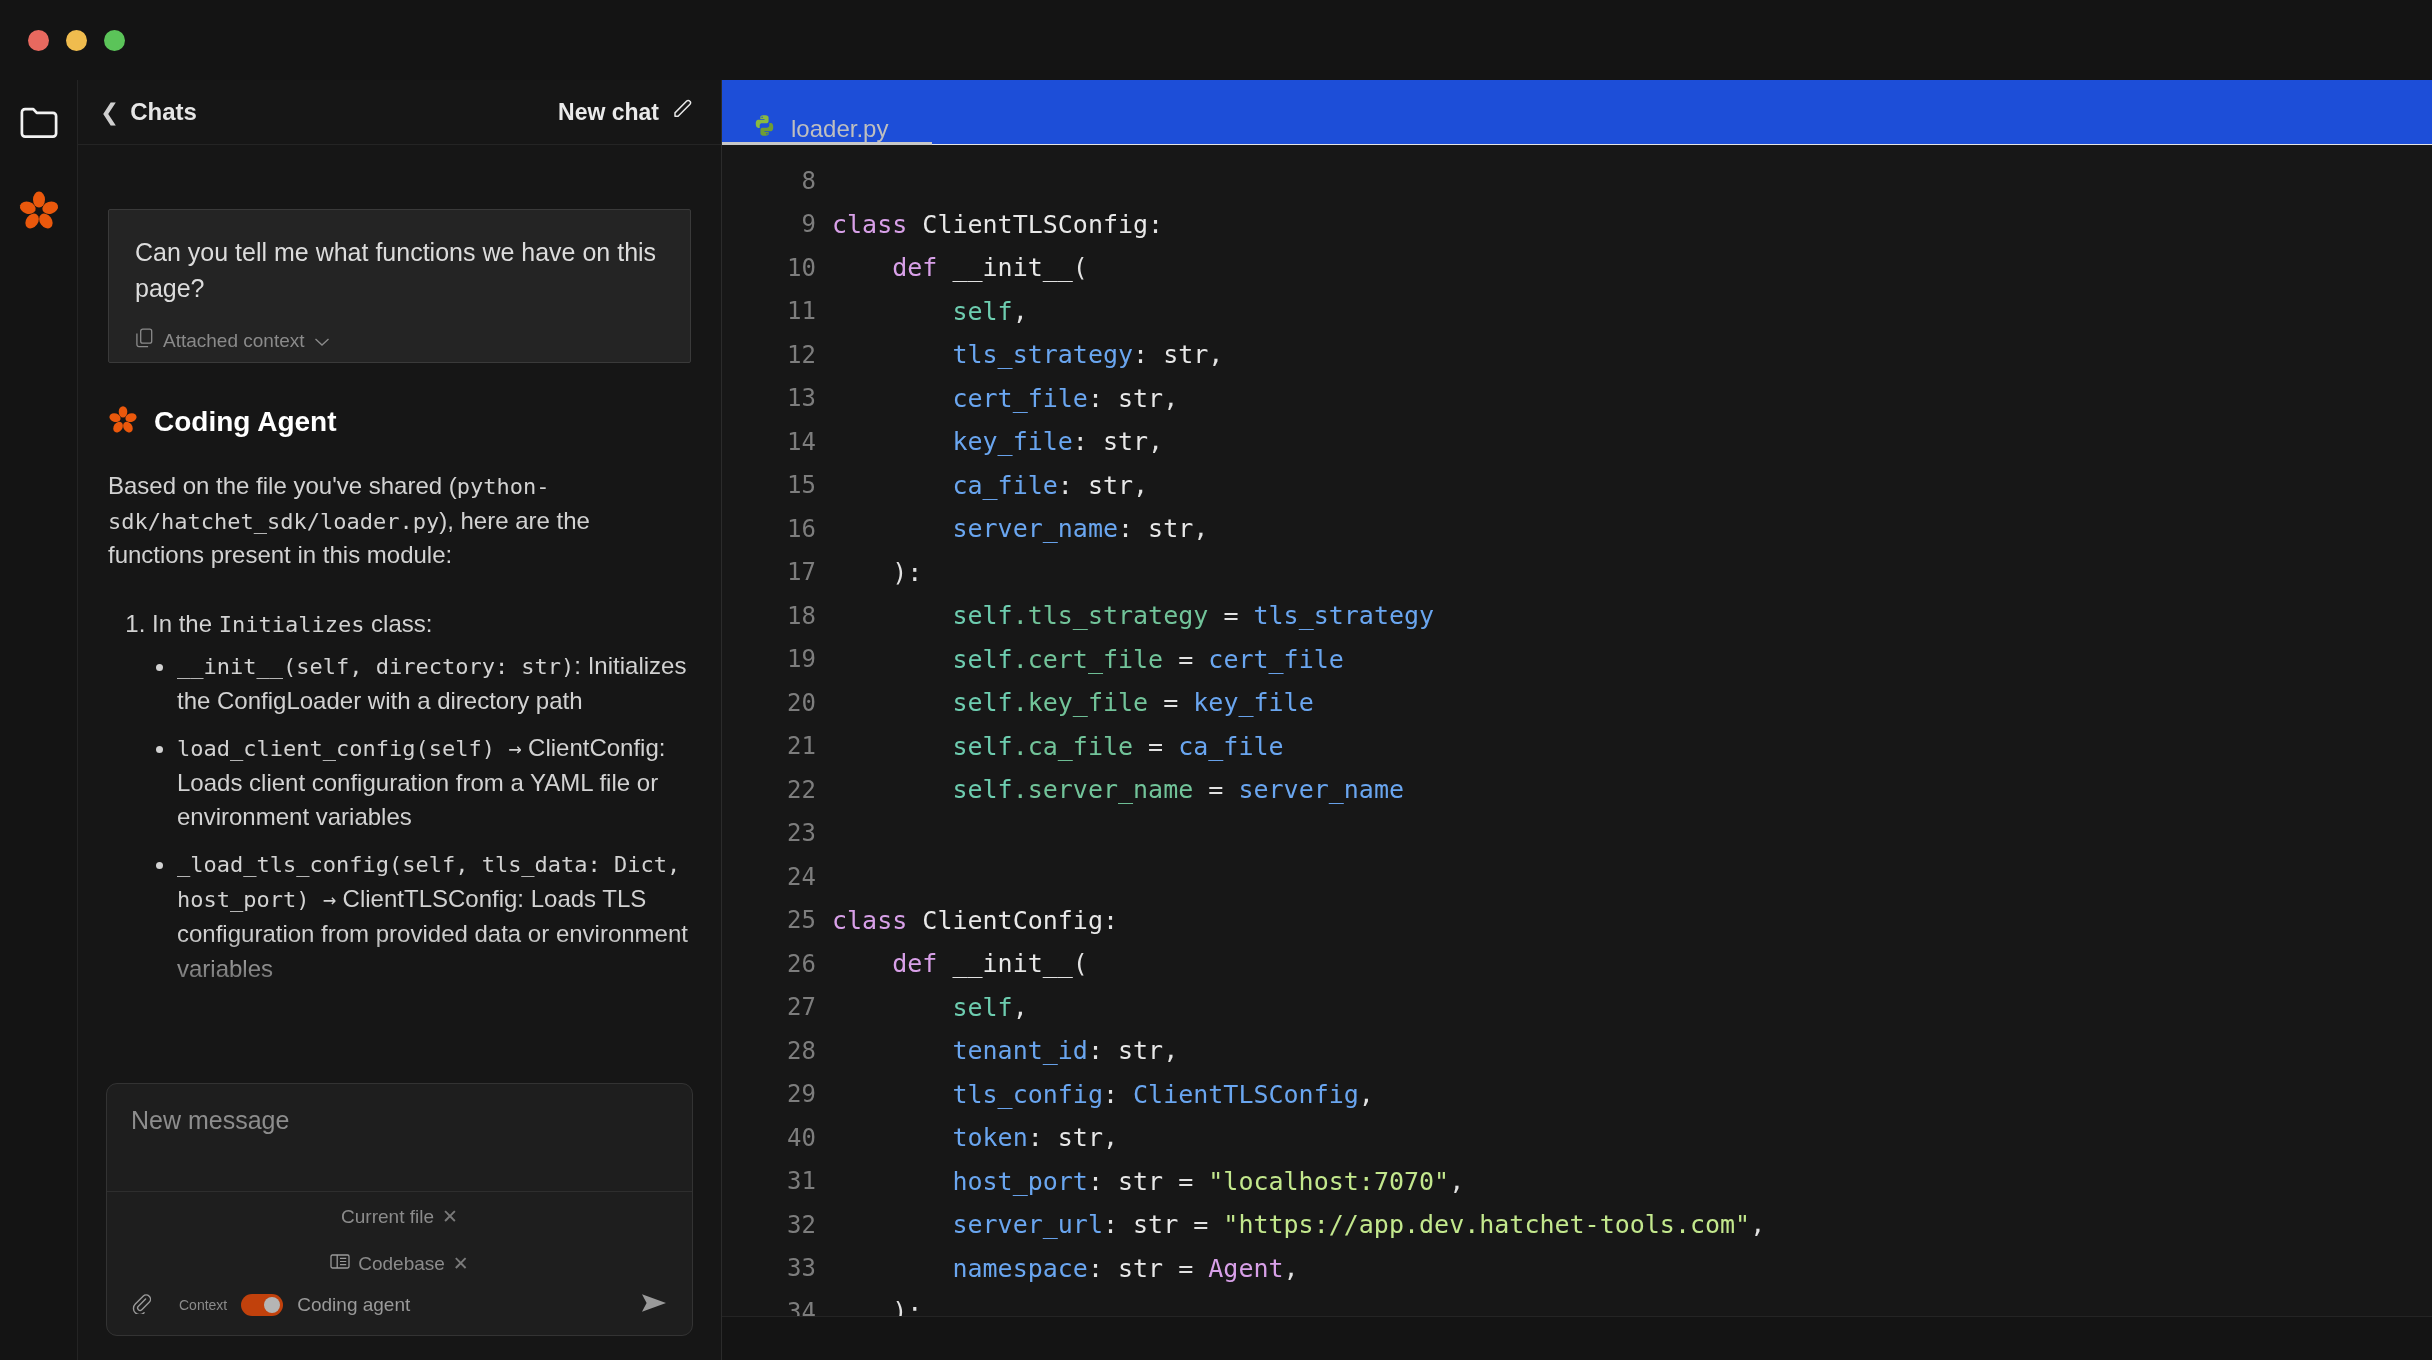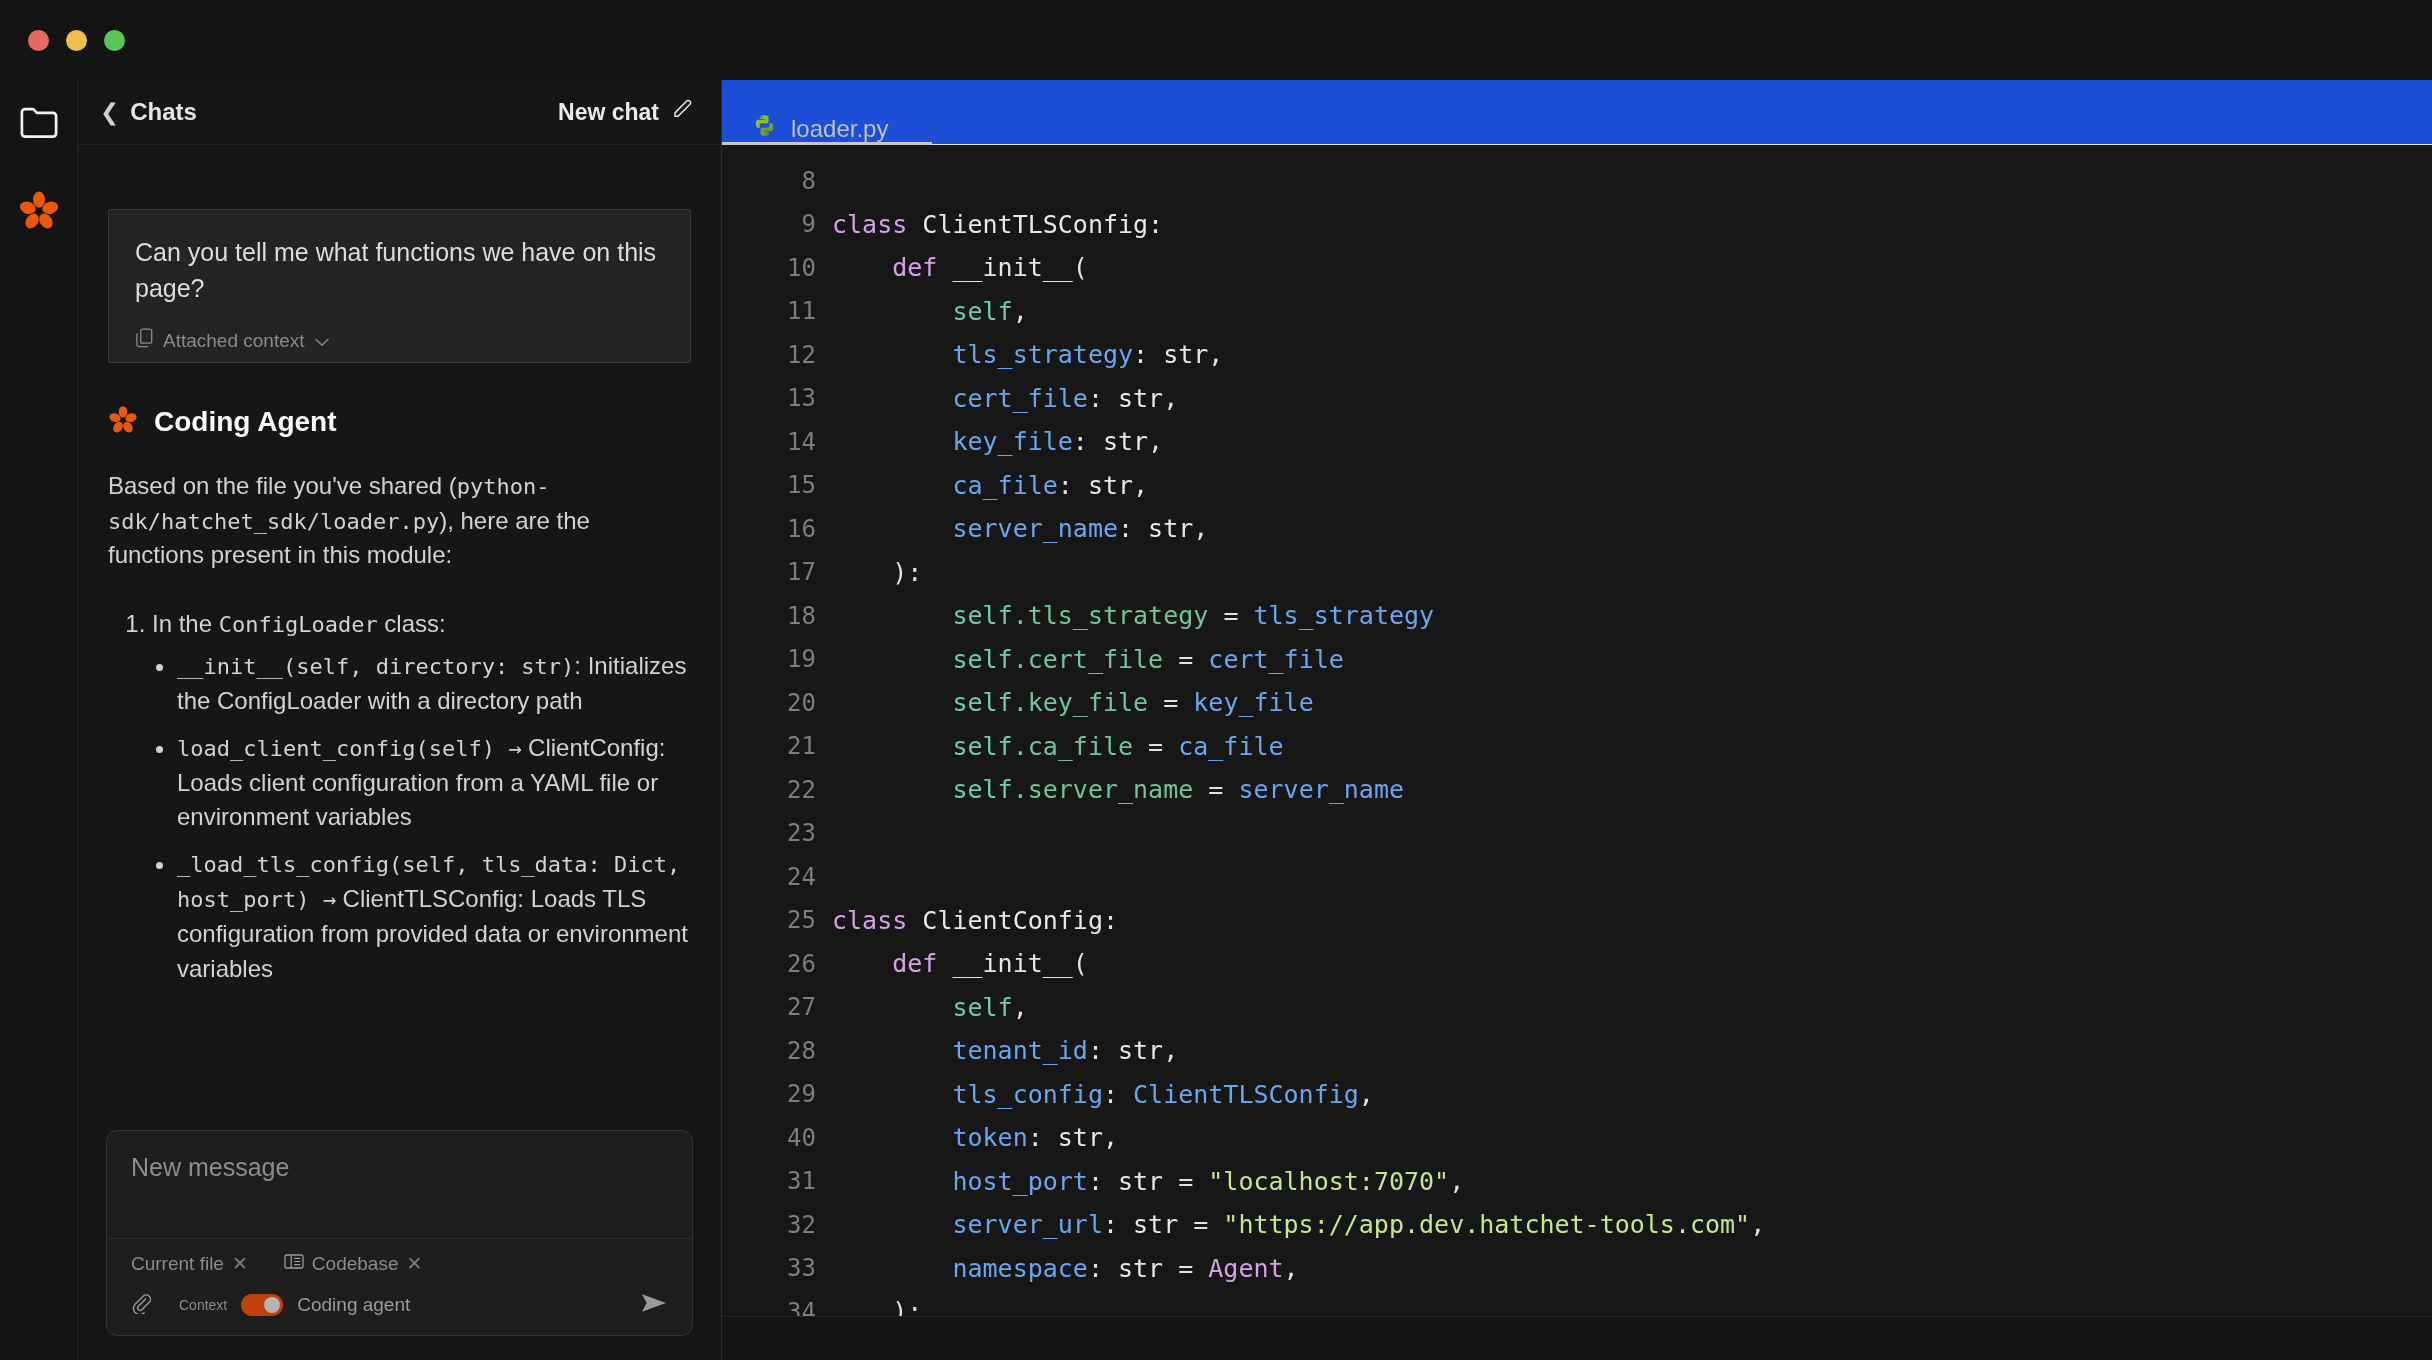--- a/index.html
+++ b/index.html
@@ -138,22 +138,23 @@
     overflow: hidden;
   }
   .composer-input {
     height: 108px;
     padding: 22px 24px;
     color: #8d8d8d;
     font-size: 25px;
     border-bottom: 1px solid #2e2e2e;
   }
   .chips {
-    display: flex; align-items: center; gap: 36px;
+    display: flex; align-items: center; gap: 24px;
     padding: 13px 24px 10px 24px;
+    flex-direction: column;
   }
   .chip {
     display: flex; align-items: center; gap: 8px;
     color: #8b8b8b; font-size: 19px;
   }
   .chip .x { color: #7a7a7a; font-size: 19px; cursor: pointer; }
   .composer-foot {
     display: flex; align-items: center;
     padding: 6px 24px 16px 24px;
     gap: 14px;
@@ -333,21 +334,21 @@
             </svg>
           </span>
           <span class="agent-name">Coding Agent</span>
         </div>
 
         <div class="agent-body">
           <p><span>Based on the file you've shared (</span><code class="mono">python-sdk/hatchet_sdk/loader.py</code><span>), here are the functions present in this module:</span></p>
 
           <ol>
             <li>
-              <span>In the </span><code class="mono">ConfigLoader</code><span> class:</span>
+              <span>In the </span><code class="mono">Initializes</code><span> class:</span>
               <ul>
                 <li><code class="mono">__init__(self, directory: str)</code><span>: Initializes the ConfigLoader with a directory path</span></li>
                 <li><code class="mono">load_client_config(self) →</code><span> ClientConfig: Loads client configuration from a YAML file or environment variables</span></li>
                 <li><code class="mono">_load_tls_config(self, tls_data: Dict, host_port) →</code><span> ClientTLSConfig: Loads TLS configuration from provided data or environment variables</span></li>
               </ul>
             </li>
           </ol>
         </div>
 
         <div class="fade"></div>

